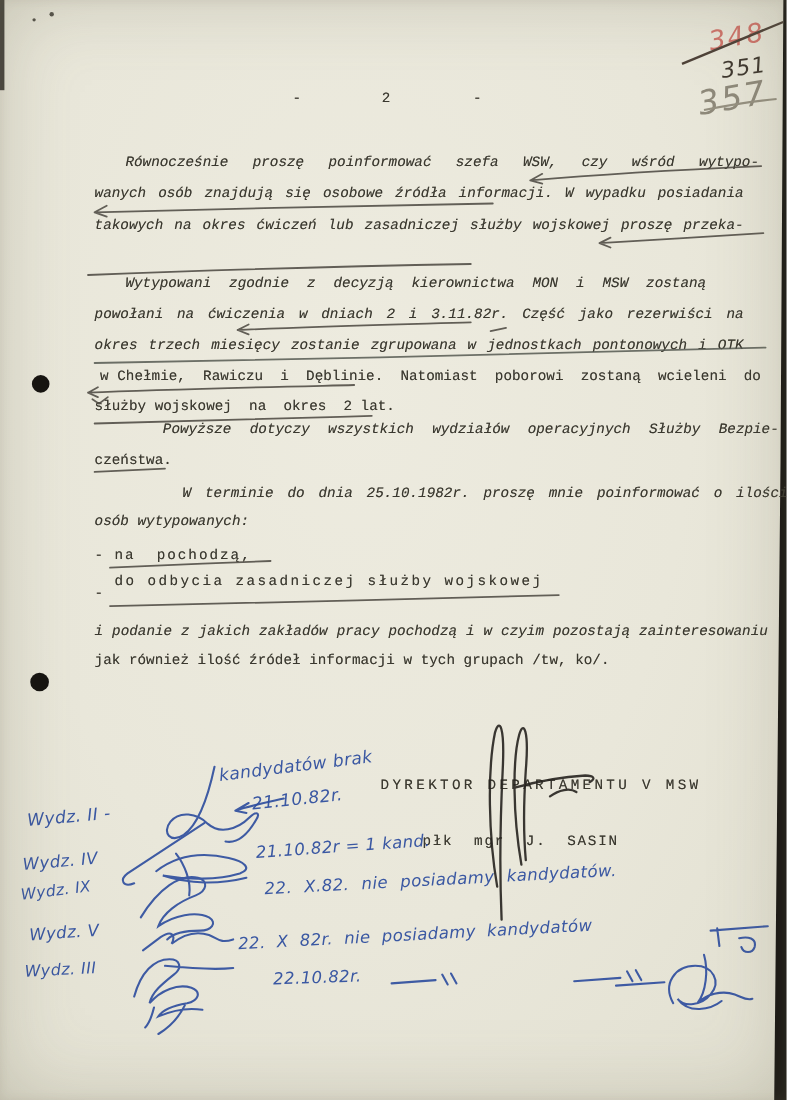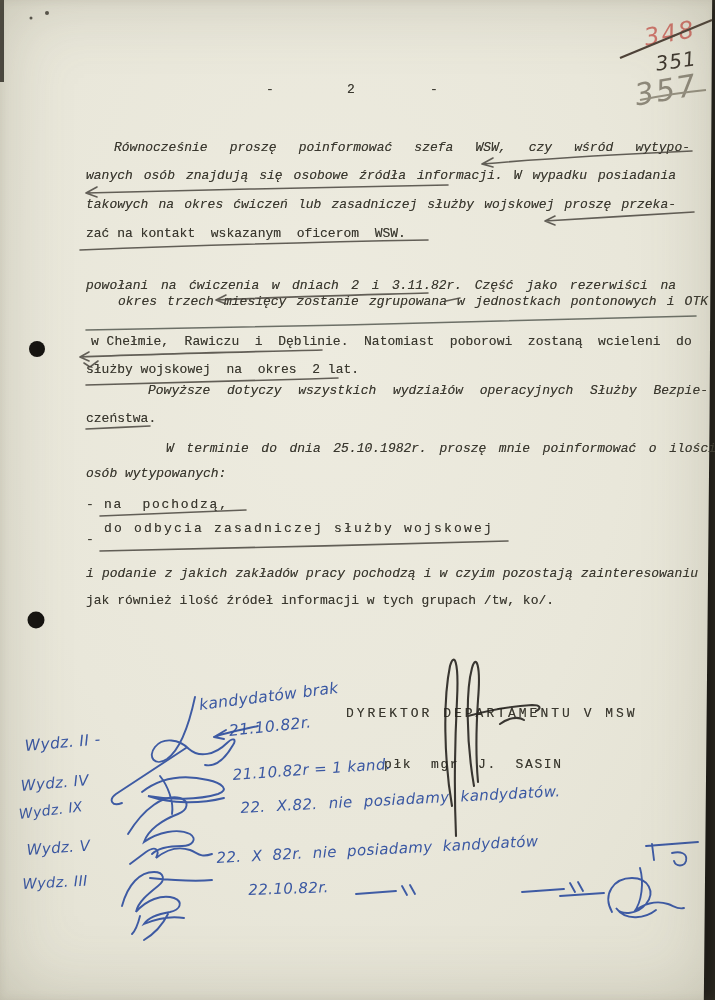--- a/index.html
+++ b/index.html
@@ -36,24 +36,24 @@
   <div class="stamp" style="left:654px;top:52px;font-size:20px;color:#3f382f;transform:rotate(-8deg);letter-spacing:1px;">351</div>
   <div class="stamp" style="left:632px;top:78px;font-size:30px;color:#8e897a;transform:rotate(-10deg);letter-spacing:2px;">357</div>
 
   <div class="tl" style="left:266px;top:82px;">-</div>
   <div class="tl" style="left:347px;top:82px;">2</div>
   <div class="tl" style="left:430px;top:82px;">-</div>
 
   <div class="tl just" style="left:114px;top:140px;width:576px;">Równocześnie proszę poinformować szefa WSW, czy wśród wytypo-</div>
   <div class="tl just" style="left:86px;top:168px;width:590px;">wanych osób znajdują się osobowe źródła informacji. W wypadku posiadania</div>
   <div class="tl just" style="left:86px;top:197px;width:590px;">takowych na okres ćwiczeń lub zasadniczej służby wojskowej proszę przeka-</div>
-  <div class="tl" style="left:86px;top:226px;">zać na kontakt  wskazanym  oficerom  WSW.</div>
 
+  <div class="tl just" style="left:114px;top:250px;width:528px;">Wytypowani zgodnie z decyzją kierownictwa MON i MSW zostaną</div>
   <div class="tl just" style="left:86px;top:278px;width:590px;">powołani na ćwiczenia w dniach 2 i 3.11.82r. Część jako rezerwiści na</div>
-  <div class="tl just" style="left:86px;top:294px;width:590px;margin-left:32px;">okres trzech miesięcy zostanie zgrupowana w jednostkach pontonowych i OTK</div>
+  <div class="tl just" style="left:86px;top:306px;width:590px;">okres trzech miesięcy zostanie zgrupowana w jednostkach pontonowych i OTK</div>
   <div class="tl" style="left:71px;top:334px;margin-left:20px;">w Chełmie,  Rawiczu  i  Dęblinie.  Natomiast  poborowi  zostaną  wcieleni  do</div>
   <div class="tl" style="left:86px;top:362px;">służby wojskowej  na  okres  2 lat.</div>
 
   <div class="tl just" style="left:114px;top:383px;width:560px;margin-left:34px;">Powyższe dotyczy wszystkich wydziałów operacyjnych Służby Bezpie-</div>
   <div class="tl" style="left:86px;top:411px;">czeństwa.</div>
 
   <div class="tl just" style="left:124px;top:441px;width:550px;margin-left:42px;">W terminie do dnia 25.10.1982r. proszę mnie poinformować o ilości</div>
   <div class="tl" style="left:86px;top:466px;font-style:italic;">osób wytypowanych:</div>
 
   <div class="tl" style="left:86px;top:497px;">-</div>

